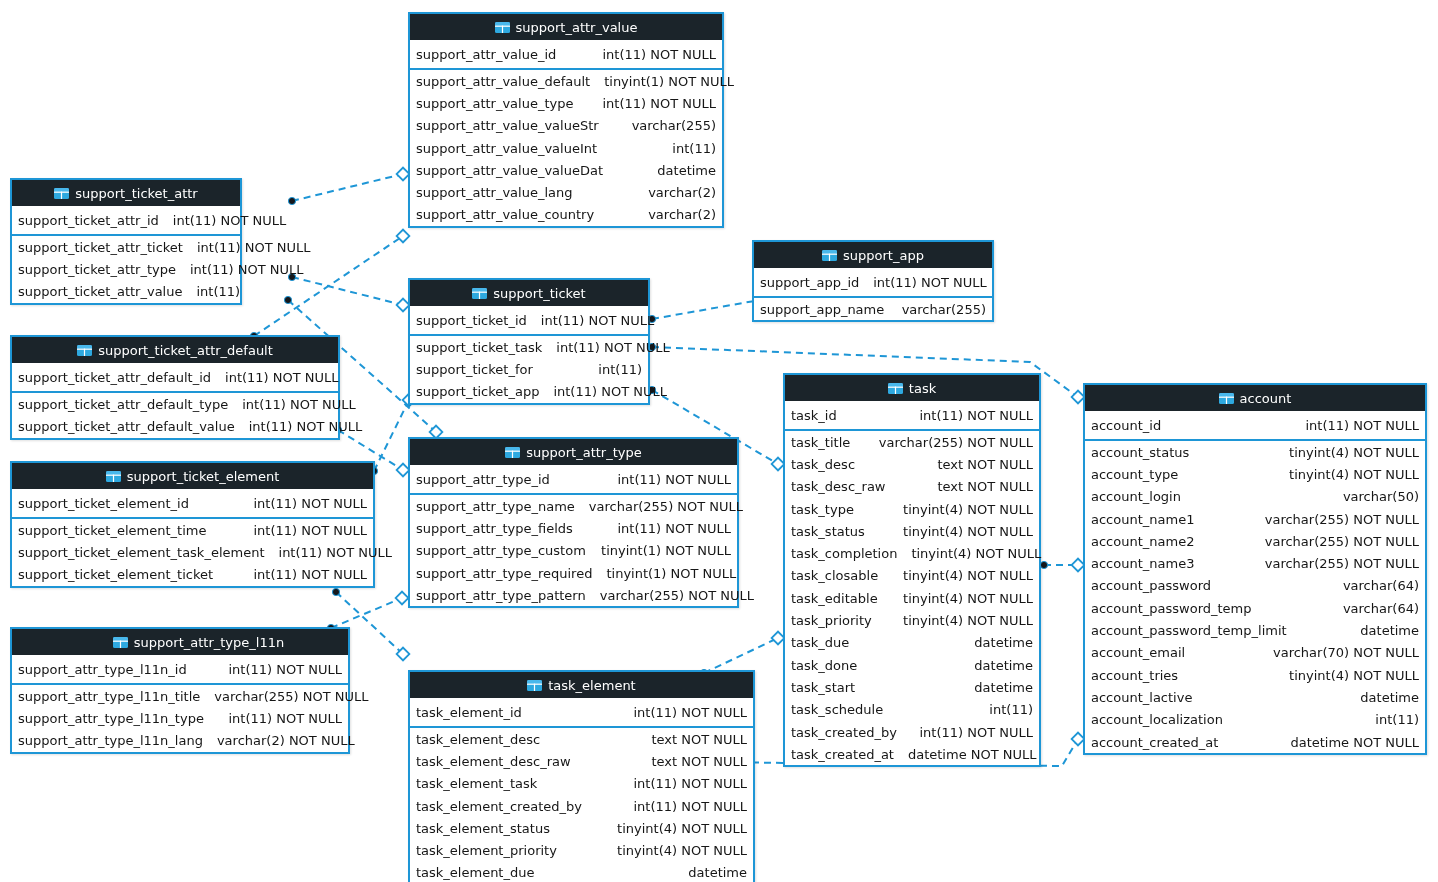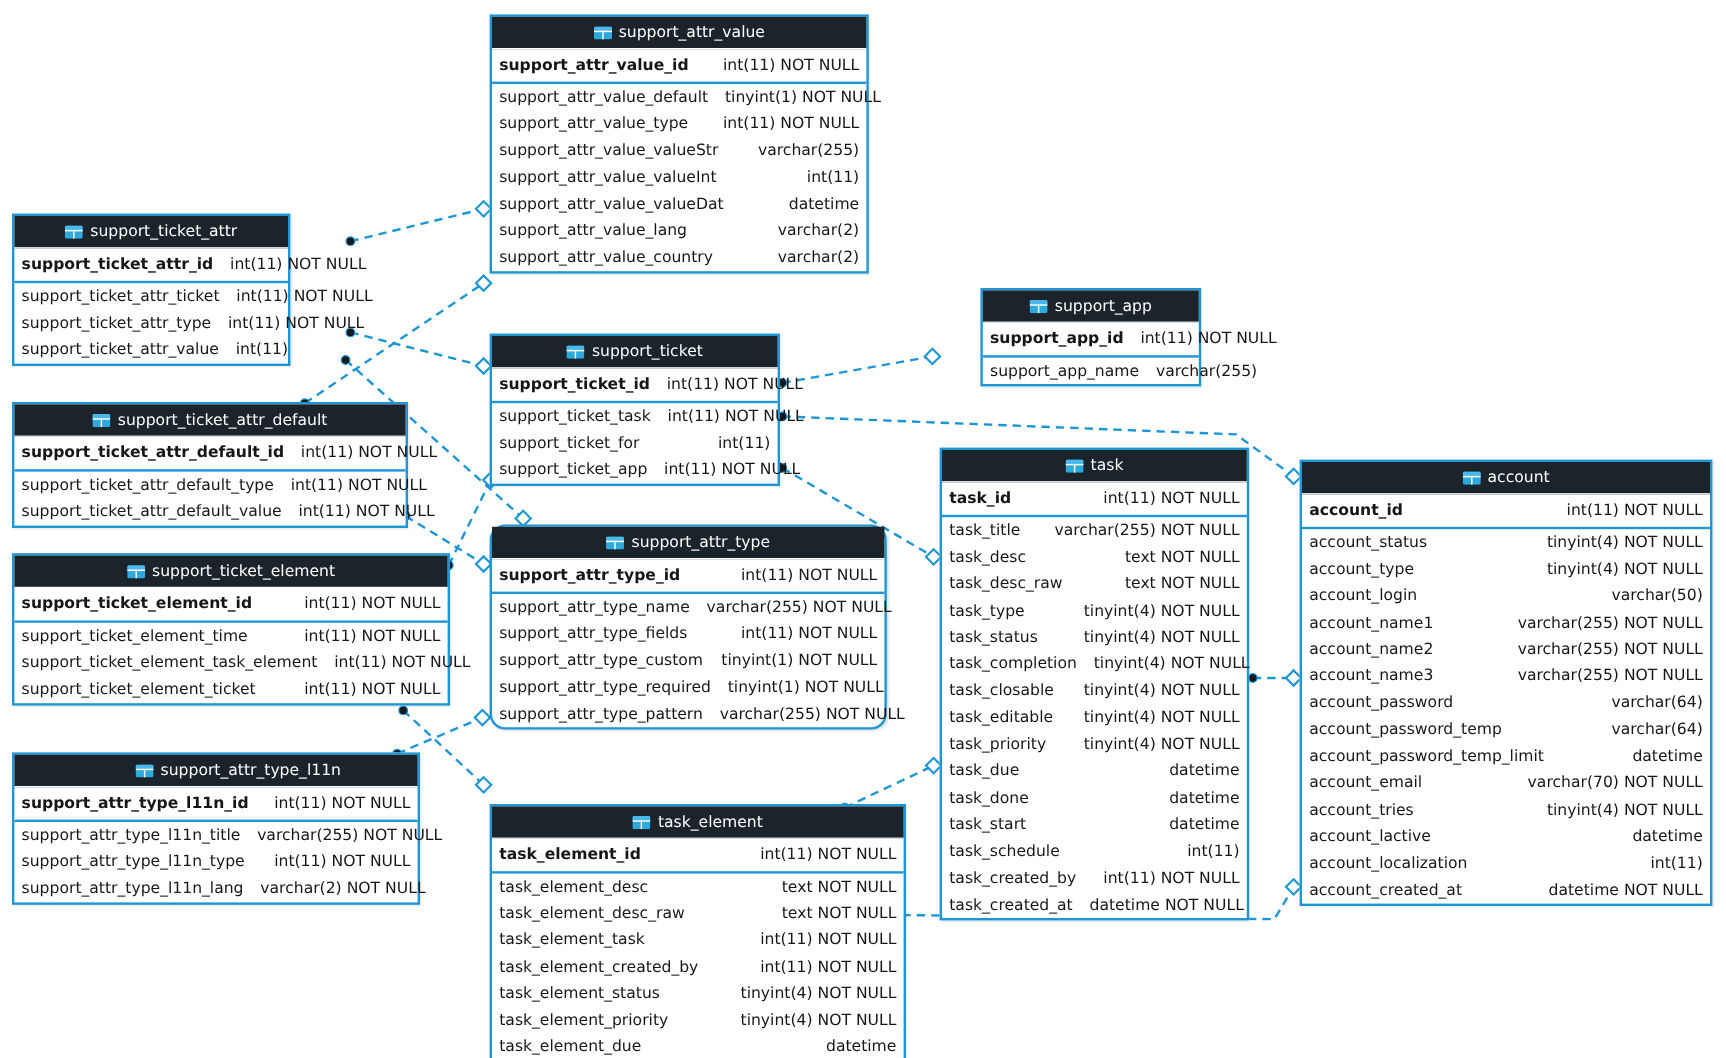--- a/index.html
+++ b/index.html
@@ -11,21 +11,21 @@
   .wire-diamond{fill:#ffffff;stroke:#1e96d6;stroke-width:1.8;}
   .tbl{position:absolute;z-index:1;background:#ffffff;border:2px solid #1e96d6;
        box-shadow:1px 1px 2px rgba(0,0,0,0.12);box-sizing:border-box;}
   .tbl-hdr{background:#1b242a;color:#ffffff;height:26px;display:flex;align-items:center;
            justify-content:center;gap:6px;font-size:13px;border-bottom:1px solid #ffffff;}
   .tbl-icon{display:inline-flex;line-height:0;}
   .pk-section{border-bottom:2px solid #1e96d6;}
   .row{display:flex;justify-content:space-between;align-items:center;height:22.3px;
        padding:0 6px;font-size:13px;color:#161616;white-space:nowrap;}
   .row.pk{height:27px;}
-  .row.pk .col-name{font-weight:700;}
+  .row.pk .col-name{font-weight:400;}
   .col-name{margin-right:14px;}
   .col-type{margin-left:auto;text-align:right;}
 </style>
 </head>
 <body>
 
 <div id="canvas">
   <svg id="wires" width="1438" height="882">
       <g>
         <polyline class="wire" points="292,201 403,174"></polyline>
@@ -301,21 +301,21 @@
         <div class="row">
           <span class="col-name">support_ticket_for</span>
           <span class="col-type">int(11)</span>
         </div>
         <div class="row">
           <span class="col-name">support_ticket_app</span>
           <span class="col-type">int(11) NOT NULL</span>
         </div>
       </div>
   </div>
-    <div class="tbl" style="left: 817px; top: 240px; width: 184px;">
+    <div class="tbl" style="left: 752px; top: 240px; width: 242px;">
     <div class="tbl-hdr" style="background: rgb(27, 36, 42);">
       <span class="tbl-icon">
         <svg width="15" height="11" viewBox="0 0 15 11">
           <rect x="0" y="0" width="15" height="11" rx="1.5" class="ic-base" fill="#2ea9e0"></rect>
           <rect x="0" y="0" width="15" height="4" rx="1.5" class="ic-top" fill="#49b8ec"></rect>
           <rect x="0" y="3.6" width="15" height="1.2" fill="#ffffff"></rect>
           <rect x="6.9" y="3.6" width="1.2" height="7.4" fill="#ffffff"></rect>
         </svg>
       </span>
       <span class="tbl-title">support_app</span>
@@ -326,21 +326,21 @@
         <span class="col-type">int(11) NOT NULL</span>
       </div>
     </div>
     <div class="cols">
         <div class="row">
           <span class="col-name">support_app_name</span>
           <span class="col-type">varchar(255)</span>
         </div>
       </div>
   </div>
-    <div class="tbl" style="left: 408px; top: 437px; width: 331px; border-radius: 13px;">
+    <div class="tbl" style="left: 408px; top: 437px; width: 331px;">
     <div class="tbl-hdr" style="background: rgb(27, 36, 42);">
       <span class="tbl-icon">
         <svg width="15" height="11" viewBox="0 0 15 11">
           <rect x="0" y="0" width="15" height="11" rx="1.5" class="ic-base" fill="#2ea9e0"></rect>
           <rect x="0" y="0" width="15" height="4" rx="1.5" class="ic-top" fill="#49b8ec"></rect>
           <rect x="0" y="3.6" width="15" height="1.2" fill="#ffffff"></rect>
           <rect x="6.9" y="3.6" width="1.2" height="7.4" fill="#ffffff"></rect>
         </svg>
       </span>
       <span class="tbl-title">support_attr_type</span>

